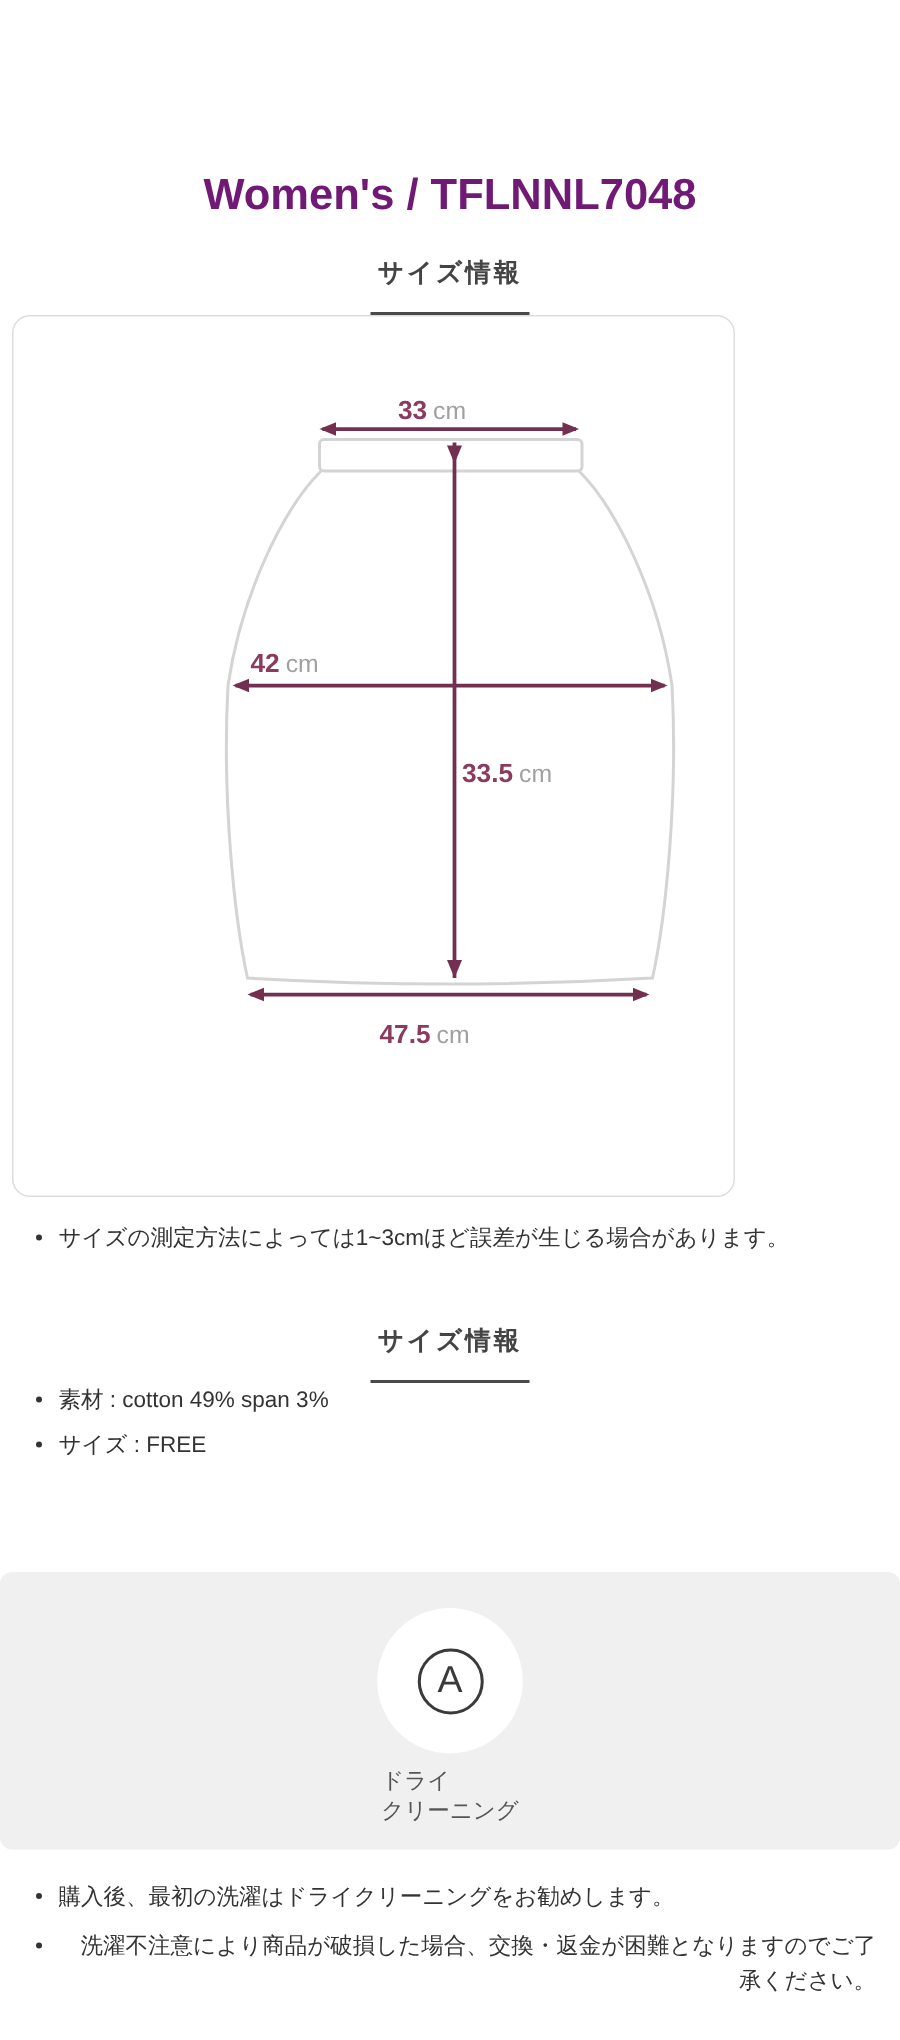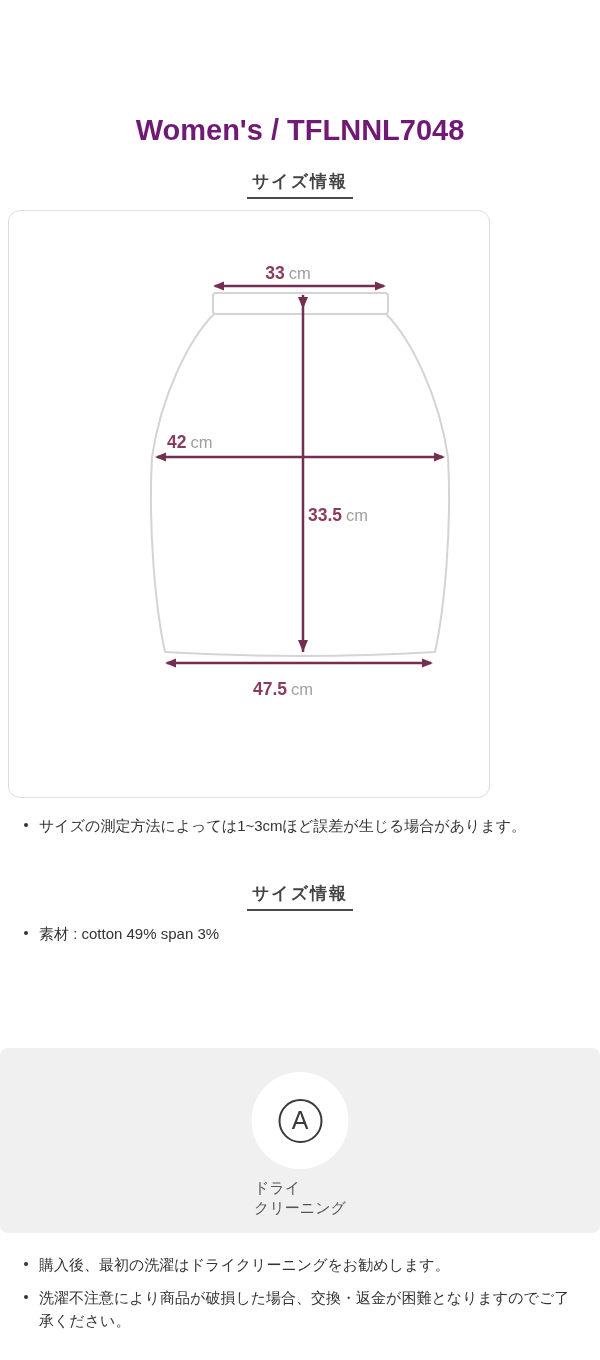--- a/index.html
+++ b/index.html
@@ -4,38 +4,38 @@
 <style>
   html,body{margin:0;padding:0;background:#fff;}
   body{font-family:"Liberation Sans","DejaVu Sans",sans-serif;color:#333;}
   .page{position:relative;width:600px;height:1360px;background:#fff;overflow:hidden;}
 
   .title{position:absolute;top:95px;left:0;width:100%;text-align:center;
          font-size:29px;font-weight:700;color:#701a75;}
 
   .section-heading{position:absolute;left:0;width:100%;text-align:center;}
   .section-heading span{display:inline-block;font-size:17px;font-weight:700;
-         letter-spacing:2px;color:#444;padding:0 5px 4px;border-bottom:2px solid #4a4a4a;}
+         letter-spacing:2px;color:#444;padding:0 5px 15px;border-bottom:2px solid #4a4a4a;}
   #heading-size{top:170px}
   #heading-size2{top:882px}
   #heading-product{top:1004px}
 
   .diagram-box{position:absolute;top:210px;left:8px;width:482px;height:588px;
          border:1px solid #ddd;border-radius:12px;box-sizing:border-box;}
   .diagram-box svg{display:block;width:580px;height:586px;}
 
   .garment-outline{fill:none;stroke:#d4d4d4;stroke-width:2;}
   .dim-line{stroke:#722f4f;stroke-width:2.5;}
   .dim-head{fill:#722f4f;stroke:none;}
   .dim-label{font-family:"Liberation Sans","DejaVu Sans",sans-serif;}
   .dim-label .val{fill:#8a3b5e;font-weight:600;font-size:17.5px;}
   .dim-label .unit{fill:#a0a0a0;font-size:16.5px;}
 
   .note-row{position:absolute;left:24px;right:16px;display:flex;gap:11px;
-         font-size:15px;line-height:1.55;color:#333;}
+         font-size:15px;line-height:1.55;color:#333;text-align:right;}
   .dot{flex:none;width:4px;height:4px;border-radius:50%;background:#333;margin-top:9px;}
   #note-measure{top:814px}
   #item-material{top:922px}
   #item-size{top:952px}
   #care-note-0{top:1253px}
   #care-note-1{top:1286px}
 
   .care-box{position:absolute;top:1048px;left:0;width:600px;height:185px;
          background:#f0f0f0;border-radius:8px;}
   .care-item{position:absolute;left:50%;transform:translateX(-50%);top:24px;
@@ -92,20 +92,24 @@
   </div>
 
   <div class="section-heading" id="heading-size2">
     <span>サイズ情報</span>
   </div>
 
   <div class="note-row" id="item-material">
     <span class="dot"></span>
     <span>素材 : cotton 49% span 3%</span>
   </div>
+  <div class="note-row" id="item-size">
+    <span class="dot"></span>
+    <span>サイズ : FREE</span>
+  </div>
 
 
   <div class="care-box">
     <div class="care-item">
       <div class="white-circle">
         <div class="ring">A</div>
       </div>
       <div class="care-label">
         <div>ドライ</div>
         <div>クリーニング</div>

